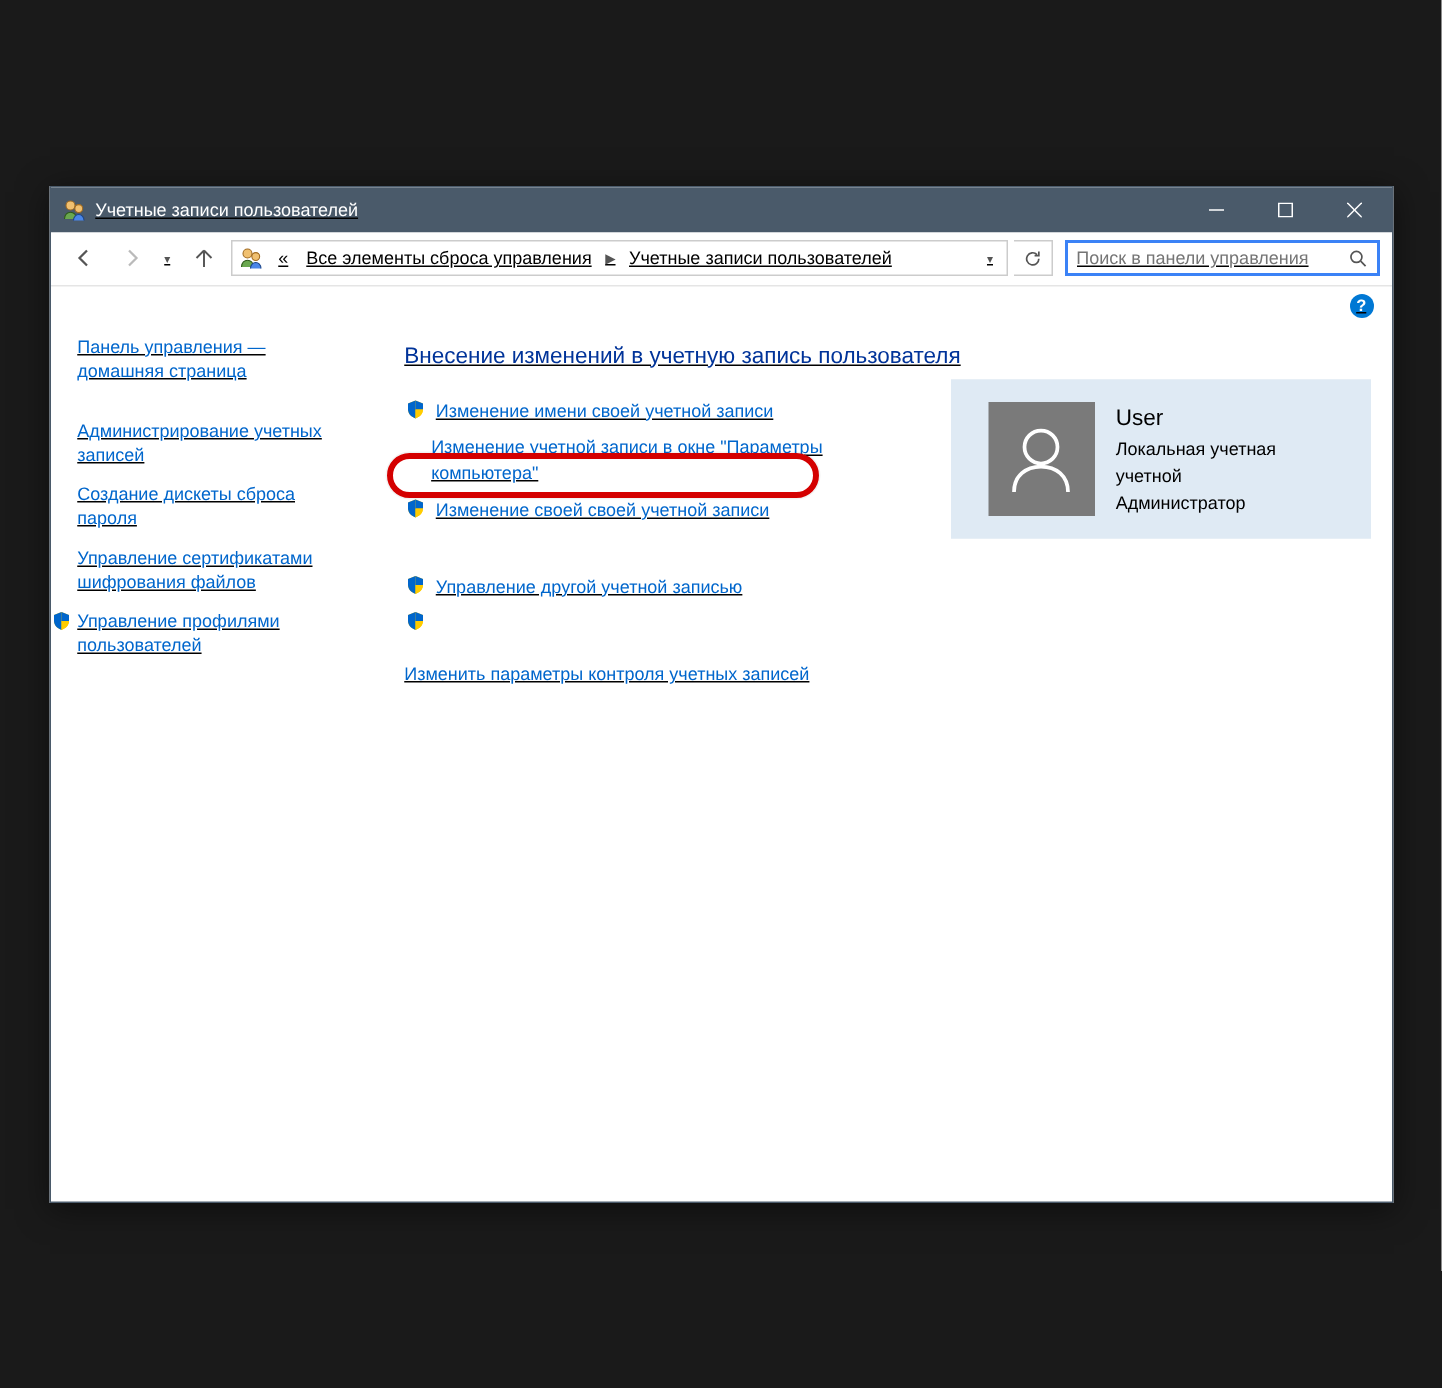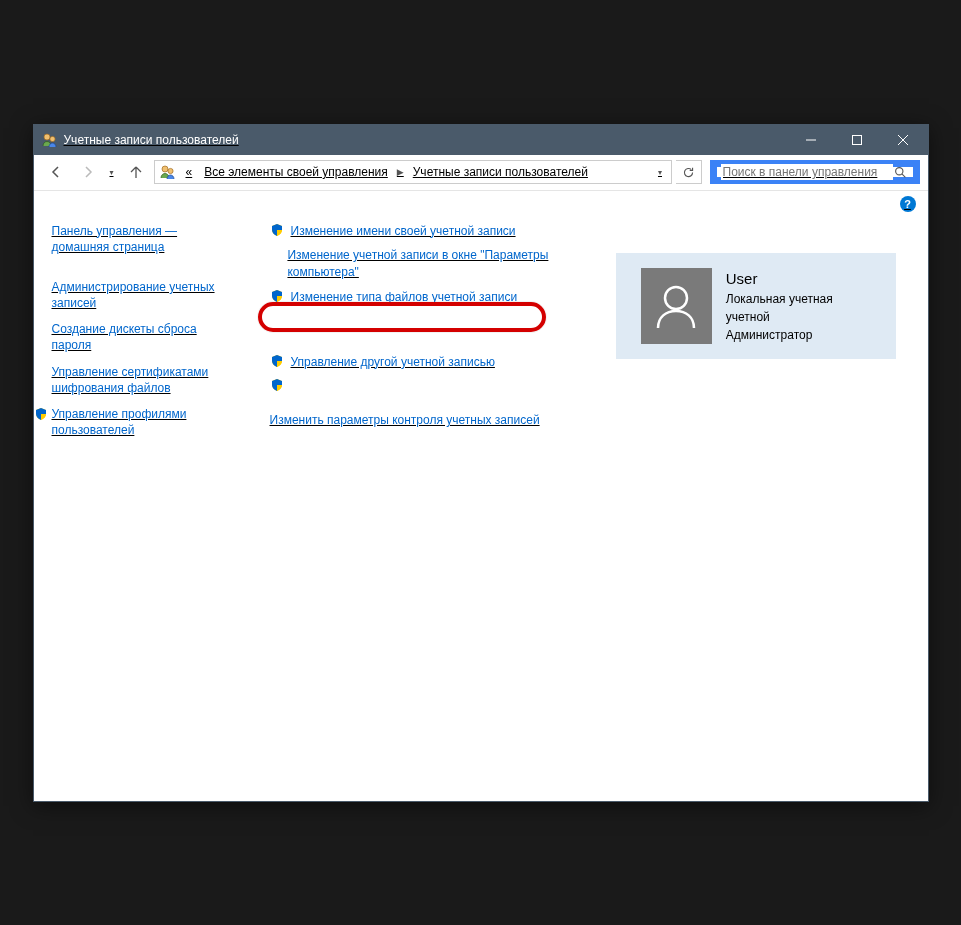--- a/index.html
+++ b/index.html
@@ -74,21 +74,21 @@
   .addr .addr-icon{width:16px;height:16px;display:flex;align-items:center;justify-content:center;margin:0 3px;}
   .addr .crumb{padding:2px 5px;}
   .addr .sep{color:#555;font-size:9px;padding:0 2px;}
   .addr .spacer{flex:1;}
   .addr .dd{width:18px;height:100%;display:flex;align-items:center;justify-content:center;color:#555;font-size:8px;border-left:1px solid transparent;}
   .refresh{
     width:26px;height:24px;border:1px solid #ccc;border-left:none;
     display:flex;align-items:center;justify-content:center;color:#555;
   }
   .search{
-    width:210px;height:24px;border:7px solid #3b82f6;margin-left:4px;
+    width:210px;height:24px;border:2px solid #3b82f6;margin-left:4px;
     display:flex;align-items:center;padding:0 4px;color:#888;font-size:12px;
   }
   .search input{border:none;outline:none;flex:1;font-size:12px;font-family:inherit;}
   .search .sicon{width:16px;height:16px;display:flex;align-items:center;justify-content:center;color:#555;}
 
   .helpbar{height:26px;display:flex;justify-content:flex-end;align-items:center;padding:0 12px;}
   .help-icon{width:16px;height:16px;background:#0078d4;border-radius:50%;color:#fff;font-size:11px;font-weight:bold;display:flex;align-items:center;justify-content:center;}
 
   .body{flex:1;display:flex;overflow:hidden;}
   .sidebar{
@@ -98,37 +98,37 @@
   .sidebar a, .main a{
     color:#0066cc;text-decoration:none;cursor:pointer;
   }
   .side-item{margin-bottom:10px;line-height:1.35;position:relative;}
   .side-item .shield{position:absolute;left:-18px;top:1px;}
 
   .main{flex:1;padding:6px 18px 6px 36px;position:relative;}
   .main h1{font-size:15px;font-weight:400;color:#003399;margin:6px 0 20px 0;}
   .action-list{width:280px;}
   .action{display:flex;align-items:flex-start;gap:7px;margin-bottom:8px;line-height:1.4;position:relative;}
-  .action.spacer-top{margin-top:48px;}
+  .action.spacer-top{margin-top:34px;}
   .shield{width:14px;height:14px;flex-shrink:0;}
   .shield svg{display:block;}
 
   .highlight{
     position:absolute;
     left:24px; top:85px;
     width:288px;height:30px;
     border:4px solid #d40000;
     border-radius:16px;
     pointer-events:none;
     box-shadow:0 0 0 1px rgba(0,0,0,.05);
   }
 
   .usercard{
     position:absolute;
-    top:36px; right:32px;
+    top:36px; right:14px;
     width:280px;
     background:#dfeaf4;
     border:1px solid #dfeaf4;
     padding:14px 24px;
     display:flex;gap:14px;align-items:center;
   }
   .avatar{
     width:76px;height:76px;background:#7a7a7a;
     display:flex;align-items:center;justify-content:center;
   }
@@ -192,21 +192,21 @@
     <div class="addr">
       <span class="addr-icon">
         <svg width="16" height="16" viewBox="0 0 16 16">
             <circle cx="5" cy="5" r="3" fill="#f0c070" stroke="#a06a20" stroke-width="0.7"></circle>
             <path d="M1 14c0-3 2-4.5 4-4.5s4 1.5 4 4.5" fill="#6aa84f" stroke="#2d5a1a" stroke-width="0.7"></path>
             <circle cx="10.5" cy="7" r="2.6" fill="#f0c070" stroke="#a06a20" stroke-width="0.7"></circle>
             <path d="M7 15c0-2.5 1.7-4 3.5-4s3.5 1.5 3.5 4" fill="#4a86e8" stroke="#1c4587" stroke-width="0.7"></path>
           </svg>
       </span>
       <span class="crumb">«</span>
-      <span class="crumb">Все элементы своей управления</span>
+      <span class="crumb">Все элементы сброса управления</span>
       <span class="sep">▶</span>
       <span class="crumb">Учетные записи пользователей</span>
       <span class="spacer"></span>
       <span class="dd">▾</span>
     </div>
     <div class="refresh">
       <svg width="13" height="13" viewBox="0 0 16 16">
           <path d="M13 8a5 5 0 1 1-1.5-3.5M13 2v3.5h-3.5" fill="none" stroke="#555" stroke-width="1.4"></path>
         </svg>
     </div>
@@ -248,20 +248,21 @@
               <path d="M7 1v12c-2.5-1-5-3-5-6V3z" fill="#0066cc"></path>
               <path d="M7 1 L12 3v4h-5z" fill="#0066cc"></path>
               <path d="M7 7h5c0 3-2.5 5-5 6z" fill="#ffcc00"></path>
             </svg>
         </span>
         <a>Управление профилями пользователей</a>
       </div>
     </div>
 
     <div class="main">
+      <h1>Внесение изменений в учетную запись пользователя</h1>
 
       <div class="action-list">
         <div class="action">
           <span class="shield">
             <svg width="14" height="14" viewBox="0 0 14 14">
                 <path d="M7 1 L12 3v4c0 3-2.5 5-5 6-2.5-1-5-3-5-6V3z" fill="#ffcc00"></path>
                 <path d="M7 1v12c-2.5-1-5-3-5-6V3z" fill="#0066cc"></path>
                 <path d="M7 1 L12 3v4h-5z" fill="#0066cc"></path>
                 <path d="M7 7h5c0 3-2.5 5-5 6z" fill="#ffcc00"></path>
               </svg>
@@ -274,21 +275,21 @@
         </div>
         <div class="action">
           <span class="shield">
             <svg width="14" height="14" viewBox="0 0 14 14">
                 <path d="M7 1 L12 3v4c0 3-2.5 5-5 6-2.5-1-5-3-5-6V3z" fill="#ffcc00"></path>
                 <path d="M7 1v12c-2.5-1-5-3-5-6V3z" fill="#0066cc"></path>
                 <path d="M7 1 L12 3v4h-5z" fill="#0066cc"></path>
                 <path d="M7 7h5c0 3-2.5 5-5 6z" fill="#ffcc00"></path>
               </svg>
           </span>
-          <a>Изменение типа файлов учетной записи</a>
+          <a>Изменение своей своей учетной записи</a>
         </div>
 
         <div class="action spacer-top">
           <span class="shield">
             <svg width="14" height="14" viewBox="0 0 14 14">
                 <path d="M7 1 L12 3v4c0 3-2.5 5-5 6-2.5-1-5-3-5-6V3z" fill="#ffcc00"></path>
                 <path d="M7 1v12c-2.5-1-5-3-5-6V3z" fill="#0066cc"></path>
                 <path d="M7 1 L12 3v4h-5z" fill="#0066cc"></path>
                 <path d="M7 7h5c0 3-2.5 5-5 6z" fill="#ffcc00"></path>
               </svg>

